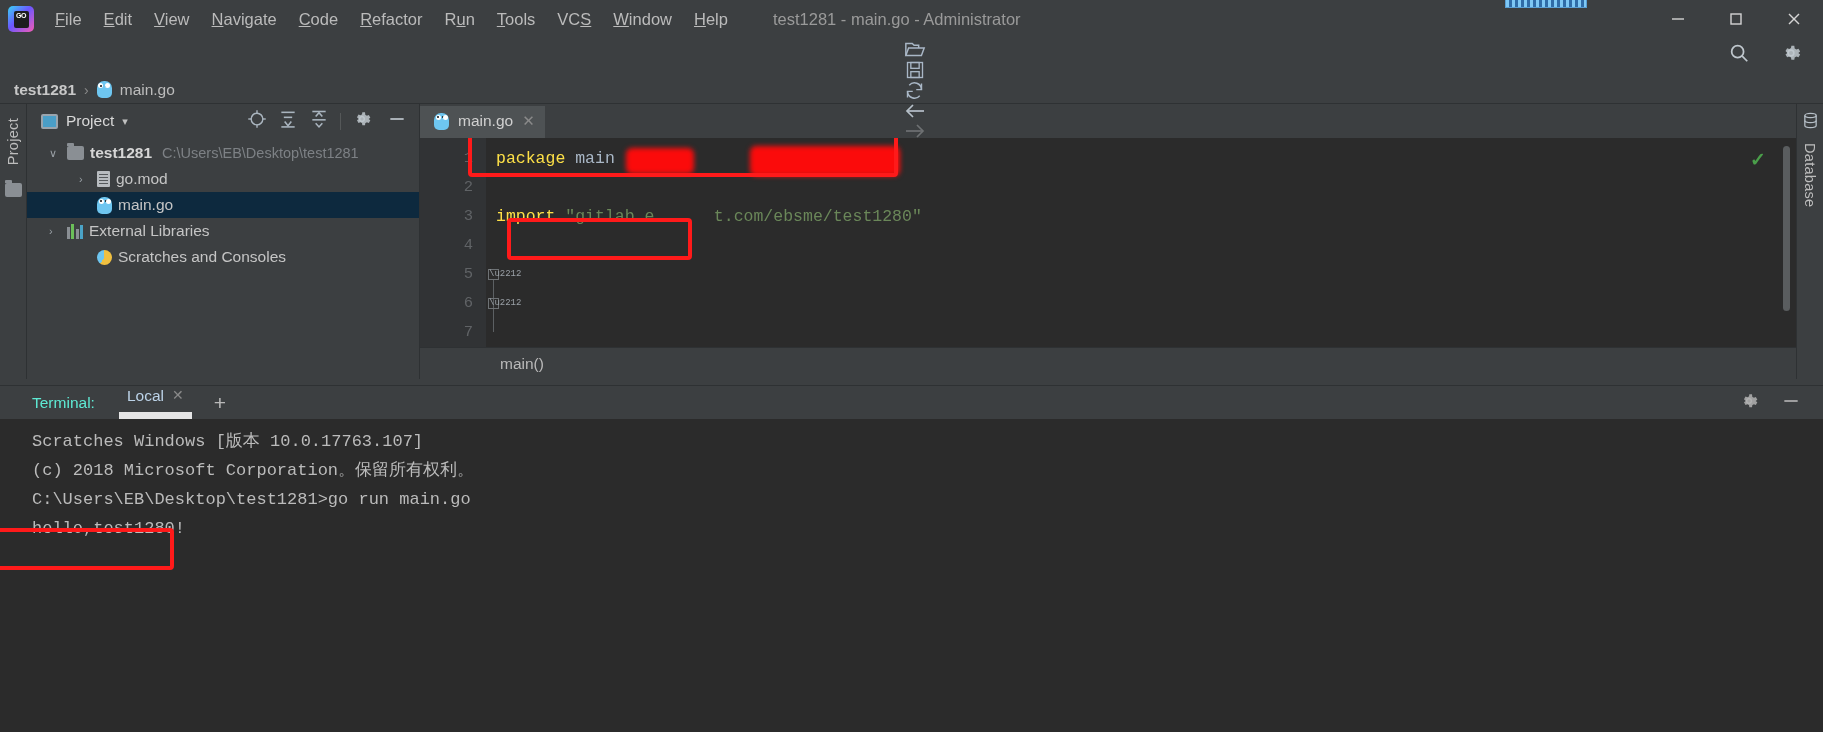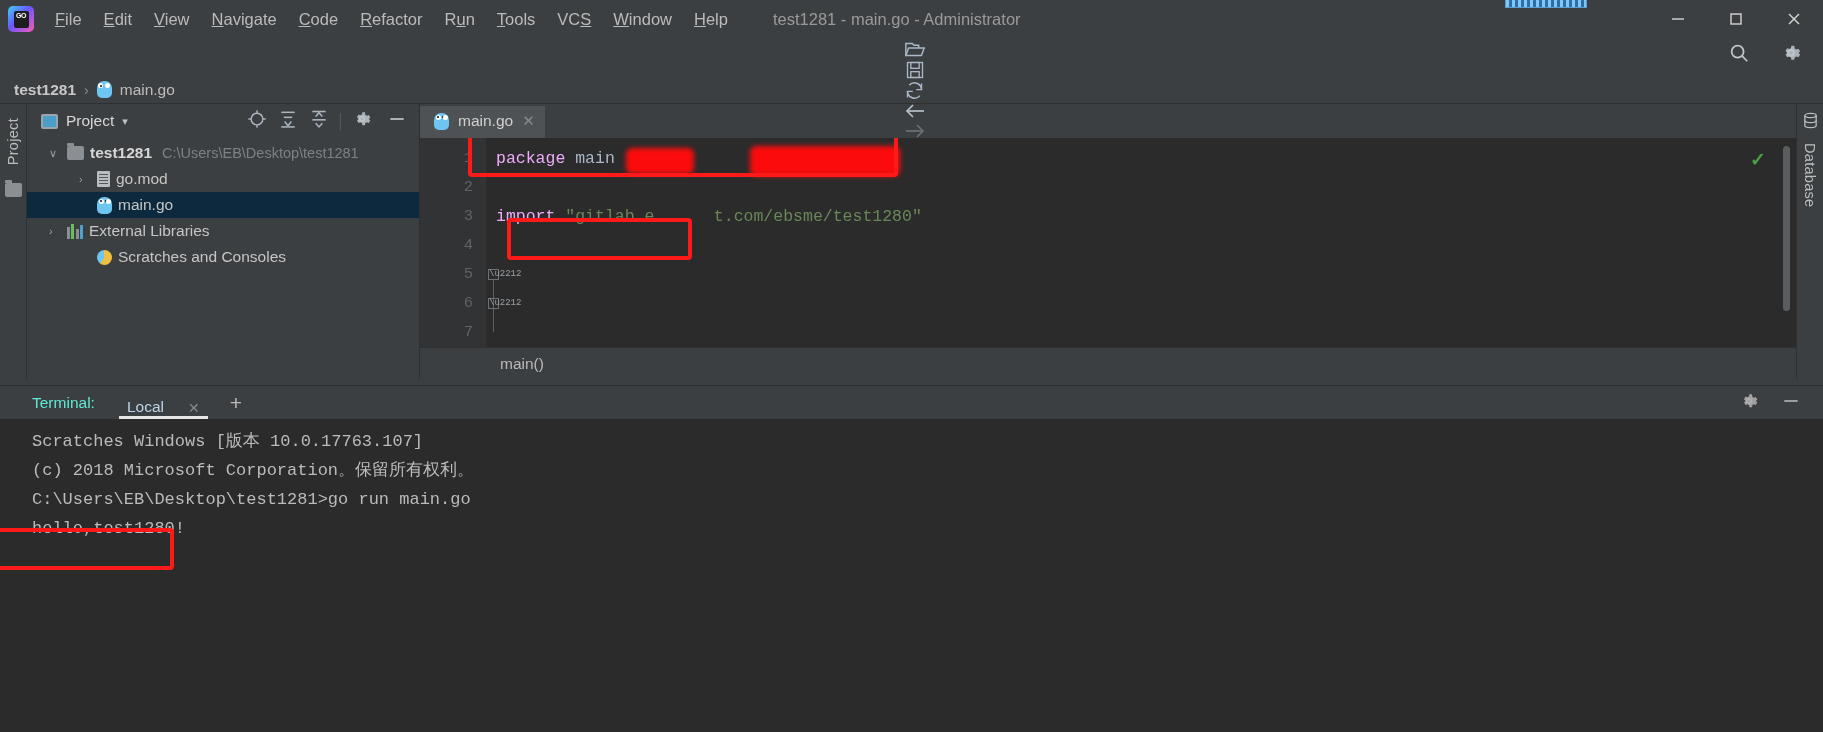--- a/index.html
+++ b/index.html
@@ -189,21 +189,21 @@
   .run-arrow {
     position: absolute; right: -24px; top: 8px; width: 0; height: 0;
     border-left: 9px solid #4a9e4a; border-top: 6px solid transparent;
     border-bottom: 6px solid transparent;
   }
   #code {
     flex: 1; font-family: "Liberation Mono", monospace; font-size: 16.5px;
     padding: 6px 0 0 10px; position: relative; background: #2b2b2b;
   }
   .cline { height: 29px; line-height: 29px; white-space: pre; position: relative; }
-  .kw { color: #f0abfc; }
+  .kw { color: #fde047; }
   .str { color: #6a8759; }
   .fn-blue { color: #9876aa; }
   .plain { color: #a9b7c6; margin-top: 8px; }
   .fold {
     position: absolute; left: -8px; top: 9px; width: 11px; height: 11px;
     border: 1px solid #6e7275; color: #9aa0a6; font-size: 9px;
     line-height: 9px; text-align: center;
   }
   .fold-line {
     position: absolute; left: -3px; top: 20px; width: 1px; height: 52px;
@@ -250,22 +250,22 @@
 
   
   #terminal { position: absolute; left: 0; right: 0; bottom: 0; top: 385px; }
   #term-head {
     height: 34px; background: #3c3f41; display: flex; align-items: center;
     padding-left: 32px; gap: 0; border-top: 1px solid #2e3133;
     position: relative;
   }
   #term-head .tlabel { color: #5eead4; font-size: 15.5px; margin-right: 24px; }
   #term-tab {
-    height: 32px; display: flex; align-items: flex-end; gap: 24px;
-    padding: 0 8px; border-bottom: 3px solid #e5e5e5;
+    height: 32px; display: flex; align-items: flex-start; gap: 8px;
+    padding: 0 8px; border-bottom: 7px solid #e5e5e5;
   }
   #term-tab .nm { color: #bcd3e8; font-size: 15.5px; }
   #term-tab .cl { color: #8a8a8a; font-size: 14px; }
   #term-plus { color: #b9b9b9; font-size: 21px; margin-left: 22px; }
   #term-head-right {
     margin-left: auto; display: flex; align-items: center; gap: 22px;
     padding-right: 22px; color: #b3b3b3;
   }
   #term-body {
     position: absolute; top: 34px; left: 0; right: 0; bottom: 0;

